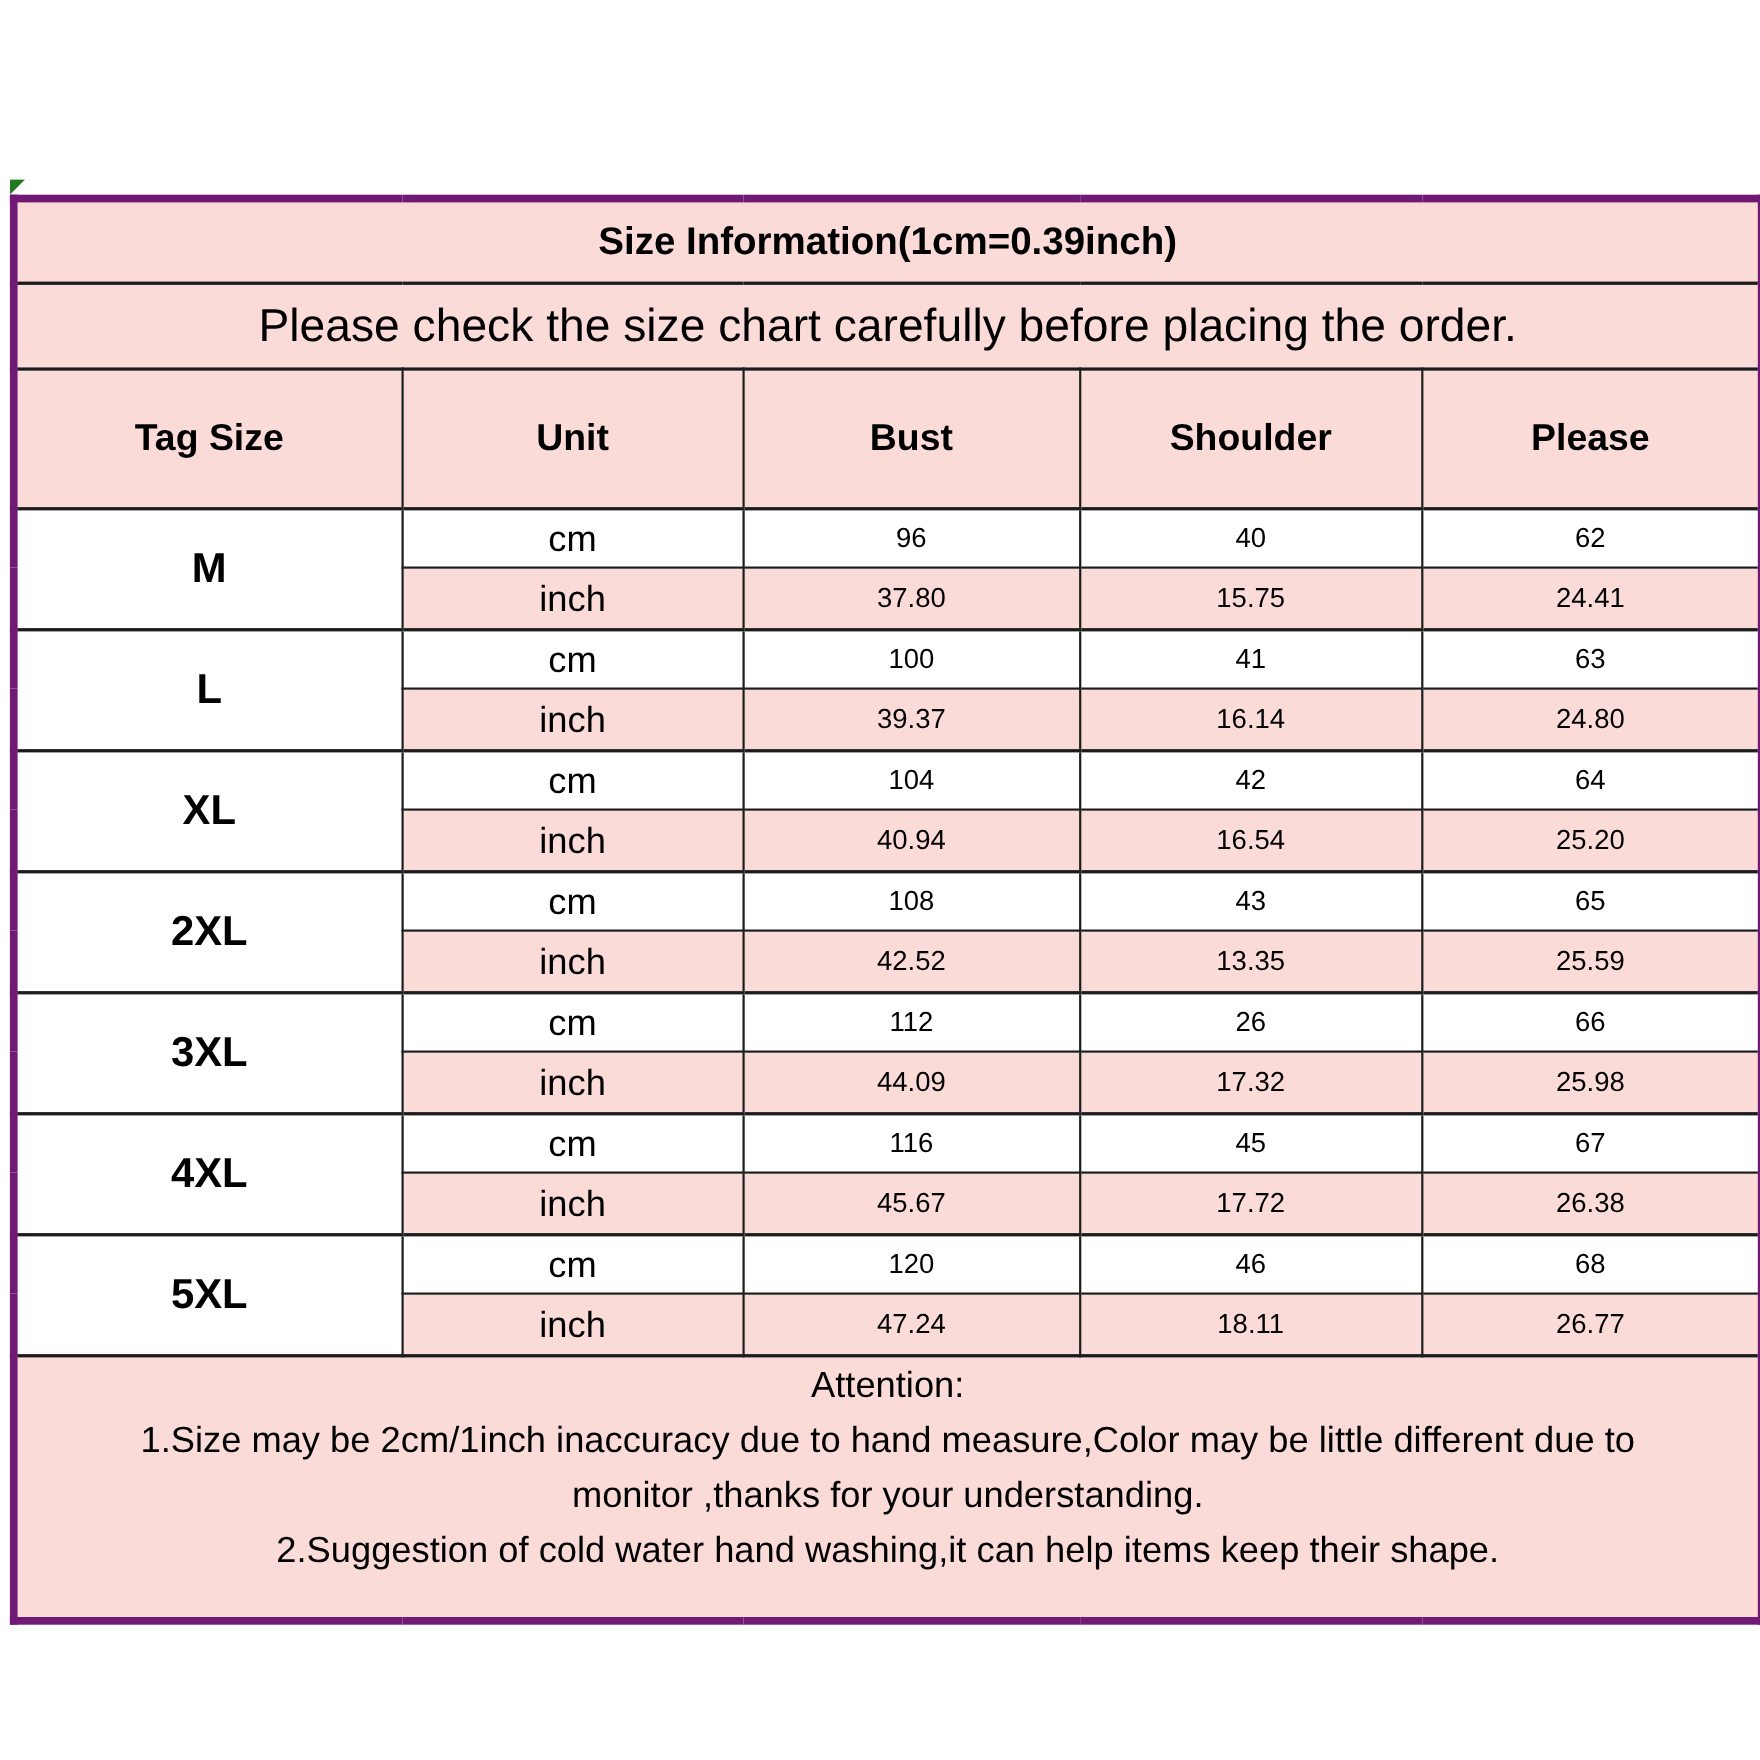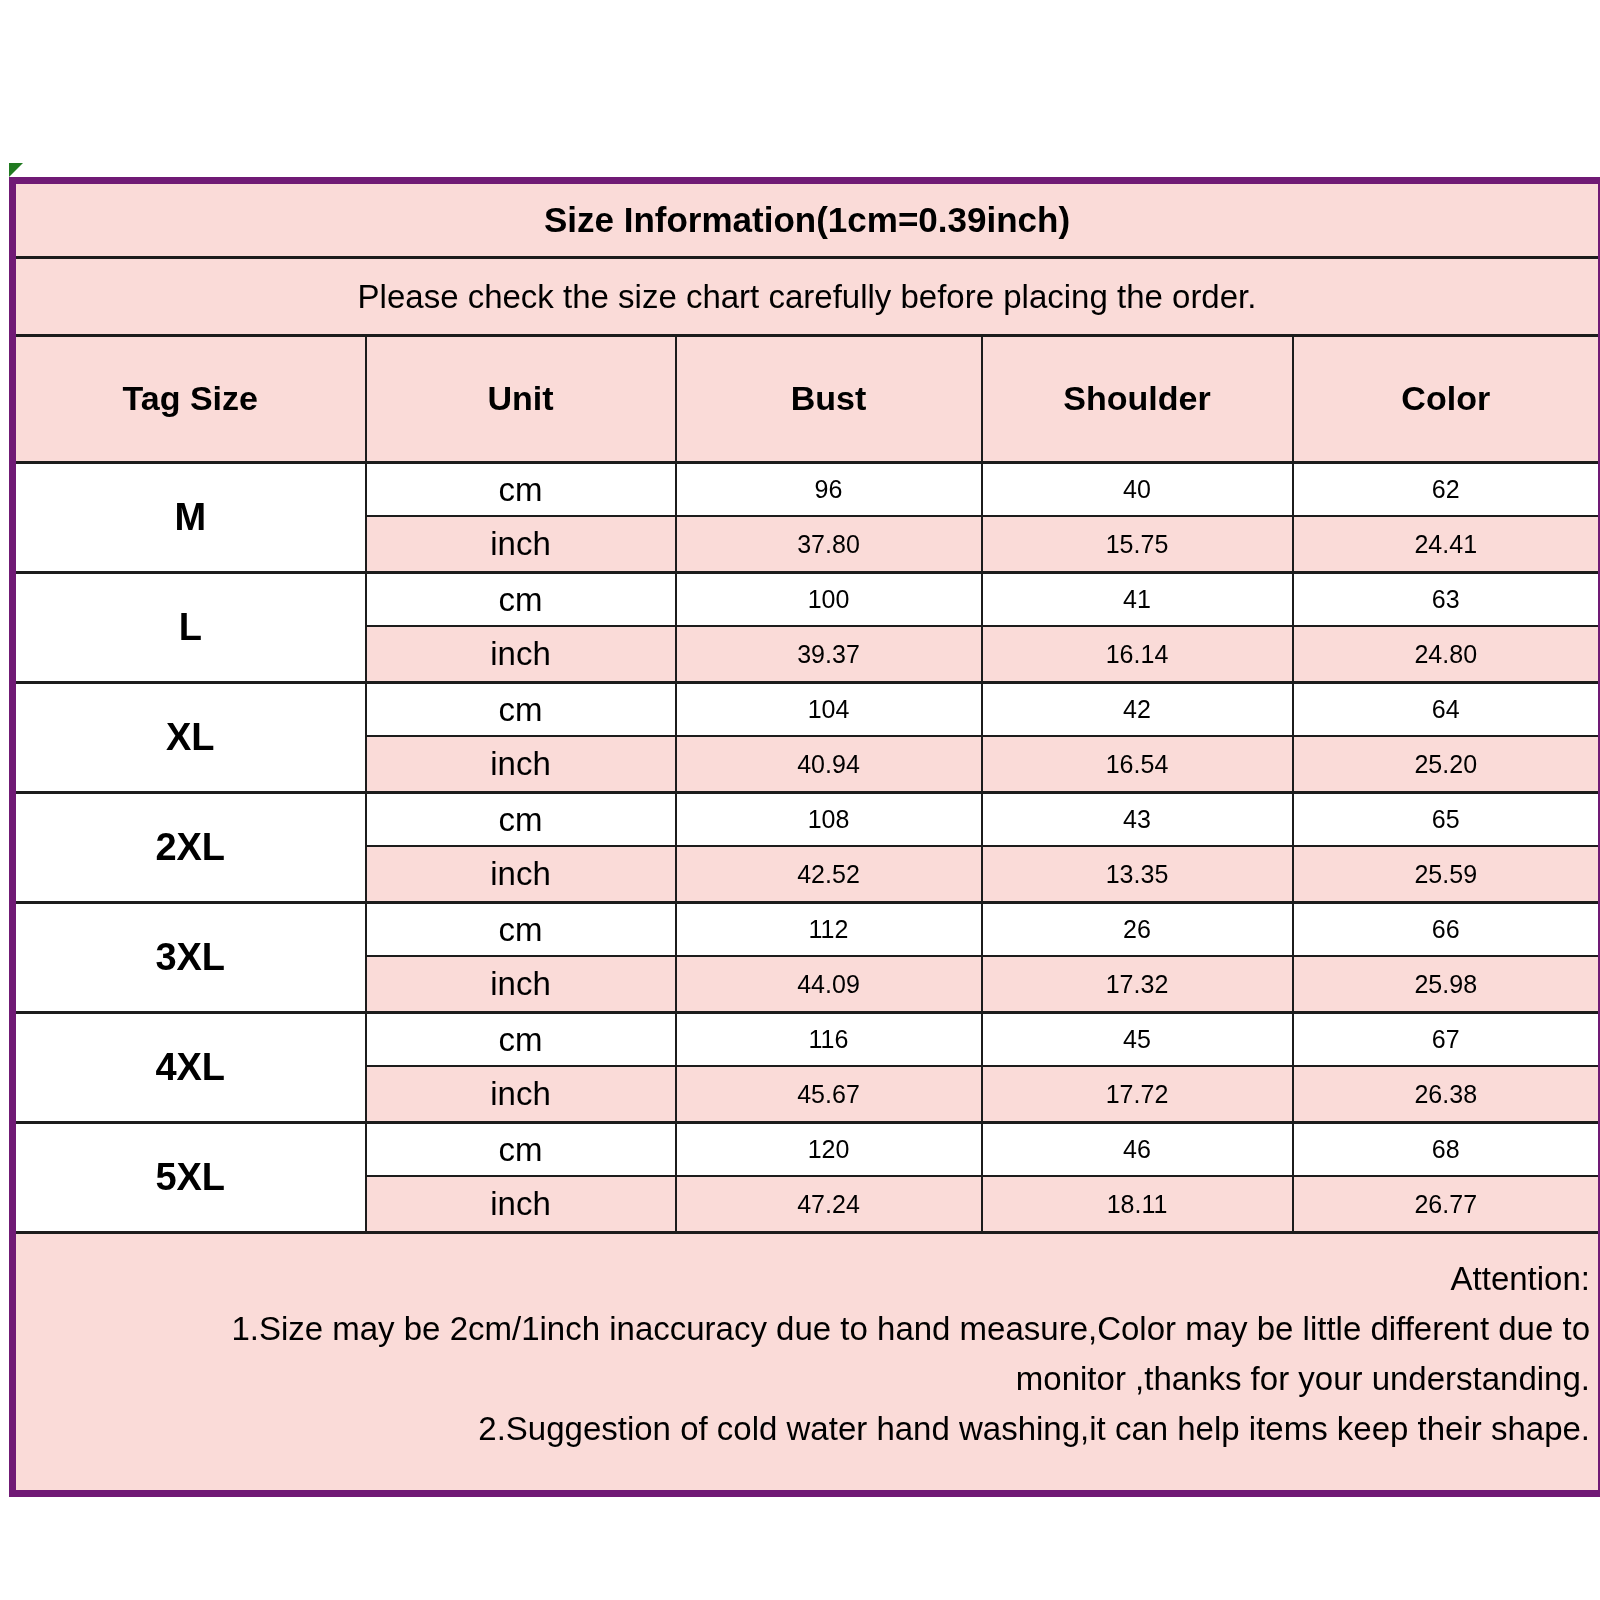--- a/index.html
+++ b/index.html
@@ -37,42 +37,42 @@
   .white { background: #ffffff; }
 
   .title-row td {
     height: 72px;
     font-size: 35px;
     font-weight: bold;
     border-bottom-width: 3px;
   }
   .subtitle-row td {
     height: 75px;
-    font-size: 33px;
+    font-size: 42px;
     font-weight: normal;
     border-bottom-width: 3px;
   }
   .header-row th {
     height: 124px;
     font-size: 34px;
     font-weight: bold;
     border-bottom-width: 3px;
   }
   .block-top td { border-top-width: 3px; }
   .cm-row td { height: 51px; }
   .inch-row td { height: 54px; }
   .tag-cell { font-size: 38px; font-weight: bold; }
   .unit-cell { font-size: 33px; }
   .value-cell { font-size: 25px; }
 
   .attention-row td {
     height: 236px;
-    text-align: right;
+    text-align: center;
     vertical-align: top;
-    padding: 20px 8px 0 8px;
+    padding: 0 8px 0 8px;
     font-size: 33px;
     line-height: 50px;
     border-top-width: 3px;
   }
   .attention-line { white-space: nowrap; }
 
   .corner-marker {
     position: absolute;
     left: 9px;
     top: 163px;
@@ -106,21 +106,21 @@
 
     <tr class="subtitle-row">
       <td colspan="5" class="pink">Please check the size chart carefully before placing the order.</td>
     </tr>
 
     <tr class="header-row">
       <th class="pink">Tag Size</th>
       <th class="pink">Unit</th>
       <th class="pink">Bust</th>
       <th class="pink">Shoulder</th>
-      <th class="pink">Color</th>
+      <th class="pink">Please</th>
     </tr>
 
     <tr class="cm-row block-top">
       <td rowspan="2" class="white tag-cell">M</td>
       <td class="white unit-cell">cm</td>
       <td class="white value-cell">96</td>
       <td class="white value-cell">40</td>
       <td class="white value-cell">62</td>
     </tr>
     <tr class="inch-row">

